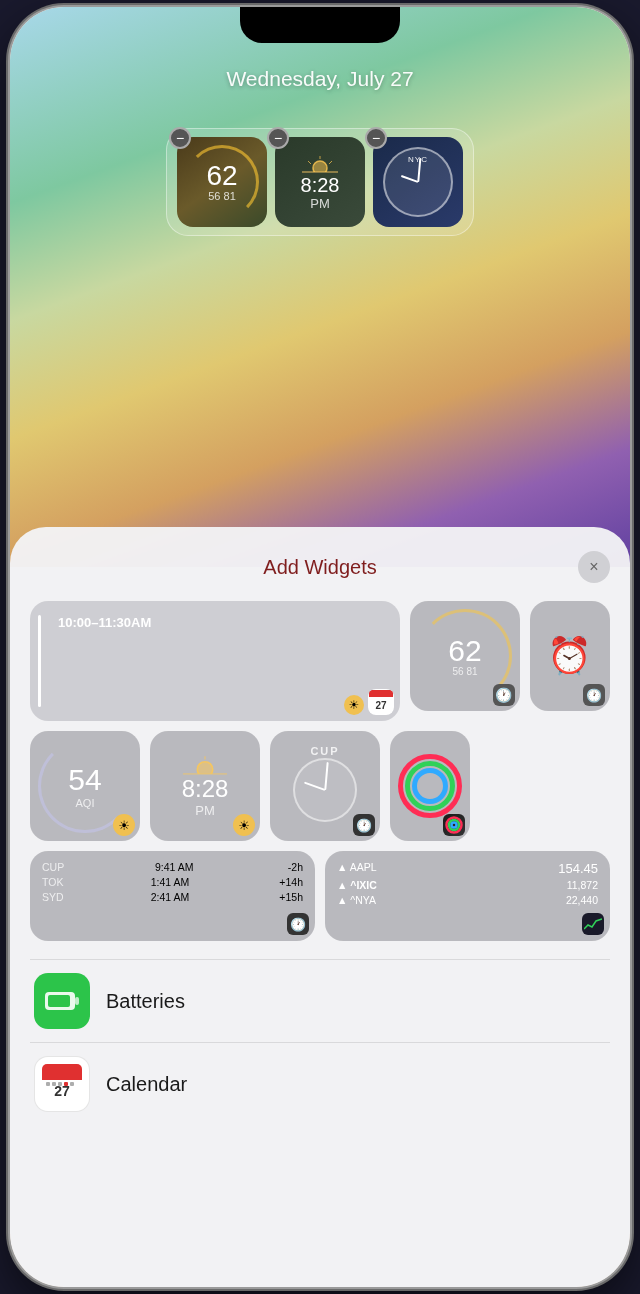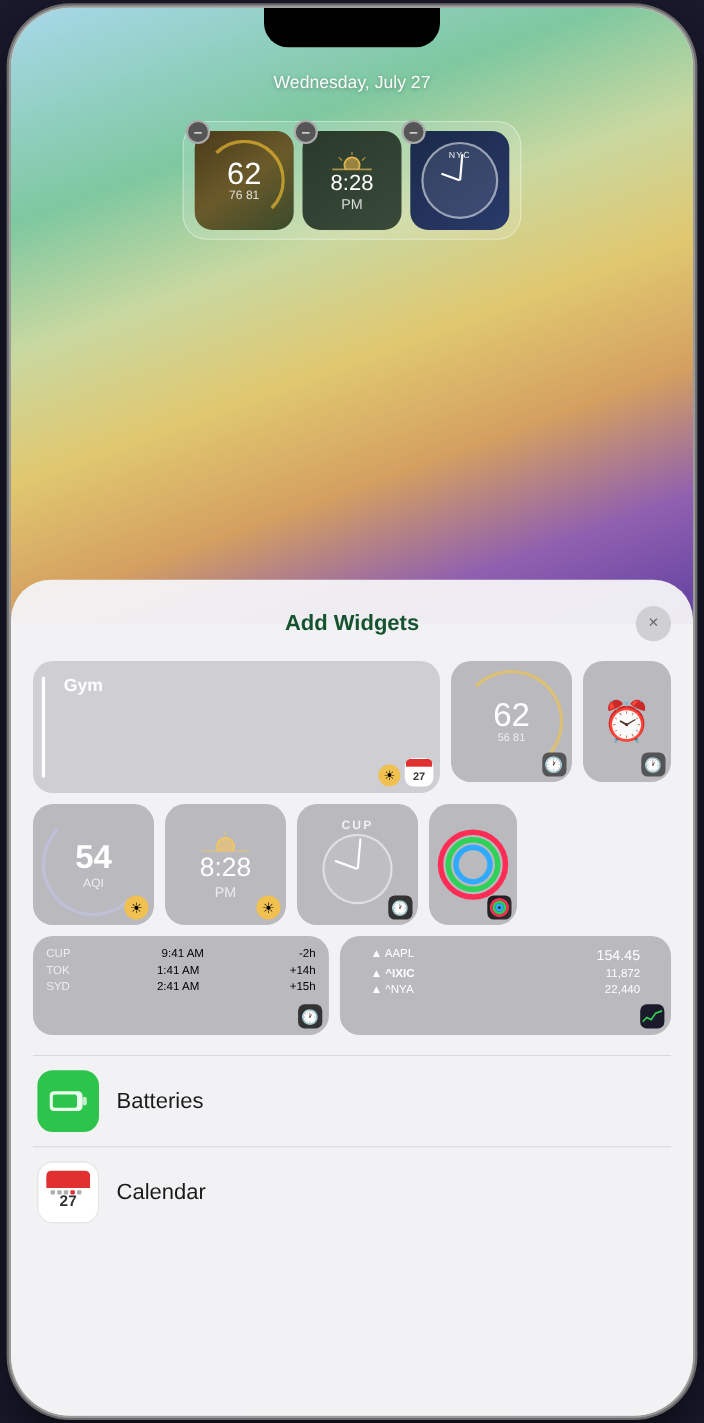--- a/index.html
+++ b/index.html
@@ -46,24 +46,24 @@
     .lock-content {
       position: absolute;
       top: 60px;
       left: 0; right: 0;
       display: flex;
       flex-direction: column;
       align-items: center;
     }
     .date-label {
       color: rgba(255,255,255,0.95);
-      font-size: 16px;
+      font-size: 21px;
       font-weight: 400;
       text-shadow: 0 1px 4px rgba(0,0,0,0.3);
-      margin-bottom: 7px;
+      margin-bottom: 19px;
     }
     .time-label {
       color: rgba(255,255,255,0.97);
       font-size: 92px;
       font-weight: 200;
       letter-spacing: -2px;
       text-shadow: 0 2px 8px rgba(0,0,0,0.2);
       line-height: 1;
     }
     
@@ -219,22 +219,22 @@
       height: 760px;
     }
     .panel-header {
       display: flex;
       align-items: center;
       justify-content: space-between;
       margin-bottom: 18px;
     }
     .panel-title {
       font-size: 20px;
-      font-weight: 700;
-      color: #14532d;
+      font-weight: 400;
+      color: #7f1d1d;
       flex: 1;
       text-align: center;
     }
     .close-btn {
       width: 32px;
       height: 32px;
       background: #d0d0d4;
       border-radius: 50%;
       display: flex;
       align-items: center;
@@ -369,21 +369,21 @@
     <div class="date-label">Wednesday, July 27</div>
 
     <div class="lock-widgets-row">
 
       <div class="lock-widget">
         <div class="remove-btn">−</div>
         <div class="weather-widget-lock">
           <div class="weather-arc"></div>
           <div class="weather-temp-big">62</div>
           <div class="weather-range">
-            <span>76</span>
+            <span>56</span>
             <span> </span>
             <span>81</span>
           </div>
         </div>
       </div>
 
       <div class="lock-widget">
         <div class="remove-btn">−</div>
         <div class="sunset-widget-lock">
           <svg width="40" height="20" viewBox="0 0 40 20">
@@ -422,21 +422,21 @@
       <div class="close-btn">×</div>
     </div>
 
     <div class="widget-section">
 
       <div class="widget-row">
 
         <div class="widget-large">
           <div class="widget-left-bar"></div>
           <div style="margin-left:14px;">
-            <div class="widget-event-name">Gym</div>
+            <div class="widget-event-time">10:00–11:30AM</div>
           </div>
 
           <div class="icon-overlay" style="background:#fff;border-radius:8px;">
             <svg width="24" height="24" viewBox="0 0 24 24">
               <rect width="24" height="24" rx="5" fill="white"></rect>
               <rect width="24" height="7" rx="0" fill="#e03030" y="0"></rect>
               <rect width="24" height="5" rx="0" fill="#e03030" y="0"></rect>
               <text x="12" y="19" text-anchor="middle" font-size="10" fill="#333" font-weight="bold">27</text>
             </svg>
           </div>
@@ -460,21 +460,21 @@
         <div style="width:80px;height:110px;background:rgba(80,80,90,0.35);border-radius:18px;display:flex;align-items:center;justify-content:center;flex-direction:column;position:relative;">
           <div style="font-size:36px;">⏰</div>
           <div style="position:absolute;bottom:5px;right:5px;width:22px;height:22px;background:#555;border-radius:6px;display:flex;align-items:center;justify-content:center;font-size:13px;">🕐</div>
         </div>
       </div>
 
       <div class="widget-row">
 
         <div style="width:110px;height:110px;background:rgba(80,80,90,0.35);border-radius:18px;display:flex;flex-direction:column;align-items:center;justify-content:center;position:relative;">
           <div style="position:absolute;top:8px;left:8px;right:8px;bottom:8px;border:3px solid rgba(200,200,255,0.4);border-radius:50%;border-top-color:transparent;border-right-color:transparent;"></div>
-          <div style="font-size:30px;font-weight:700;color:white;">54</div>
+          <div style="font-size:30px;font-weight:400;color:white;">54</div>
           <div style="font-size:11px;color:rgba(255,255,255,0.75);">AQI</div>
           <div style="position:absolute;bottom:5px;right:5px;width:22px;height:22px;background:#f0c050;border-radius:50%;display:flex;align-items:center;justify-content:center;font-size:13px;">☀</div>
         </div>
 
         <div style="width:110px;height:110px;background:rgba(80,80,90,0.35);border-radius:18px;display:flex;flex-direction:column;align-items:center;justify-content:center;position:relative;">
           <svg width="44" height="22" viewBox="0 0 40 20">
             <circle cx="20" cy="14" r="7" fill="rgba(255,200,80,0.5)" stroke="rgba(255,200,80,0.8)" stroke-width="1.5" clip-path="url(#clip-sun2)"></circle>
             <clipPath id="clip-sun2">
                 <rect x="0" y="0" width="40" height="18"></rect>
               </clipPath>
@@ -531,21 +531,21 @@
             <div class="wc-row">
               <span class="wc-city">SYD</span>
               <span class="wc-time">2:41 AM</span>
               <span class="wc-diff">+15h</span>
             </div>
           </div>
 
           <div style="position:absolute;bottom:6px;right:6px;width:22px;height:22px;background:#333;border-radius:6px;display:flex;align-items:center;justify-content:center;font-size:13px;">🕐</div>
         </div>
 
-        <div style="flex:1;background:rgba(80,80,90,0.35);border-radius:18px;padding:10px 28px;min-height:90px;position:relative;">
+        <div style="flex:1;background:rgba(80,80,90,0.35);border-radius:18px;padding:10px 12px;min-height:90px;position:relative;">
           <div>
             <div class="stock-row">
               <span style="color:white;font-size:10.5px;">▲ AAPL</span>
               <span style="color:white;font-size:13px;">154.45</span>
             </div>
             <div class="stock-row">
               <span style="color:white;font-size:10.5px;font-weight:bold;">▲ ^IXIC</span>
               <span style="color:white;font-size:10.5px;">11,872</span>
             </div>
             <div class="stock-row">

